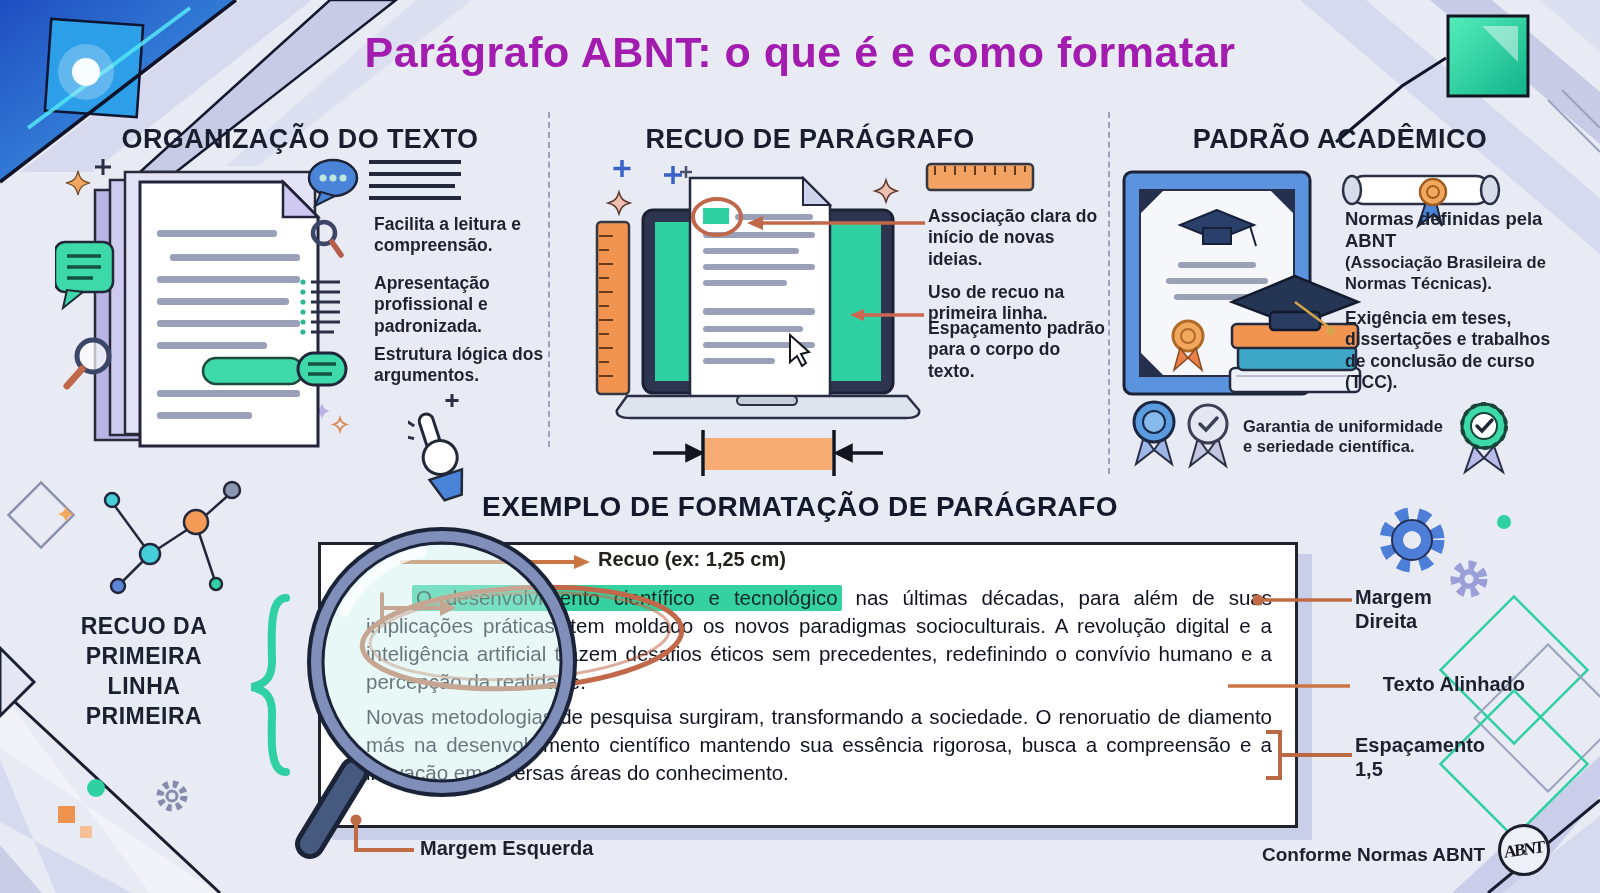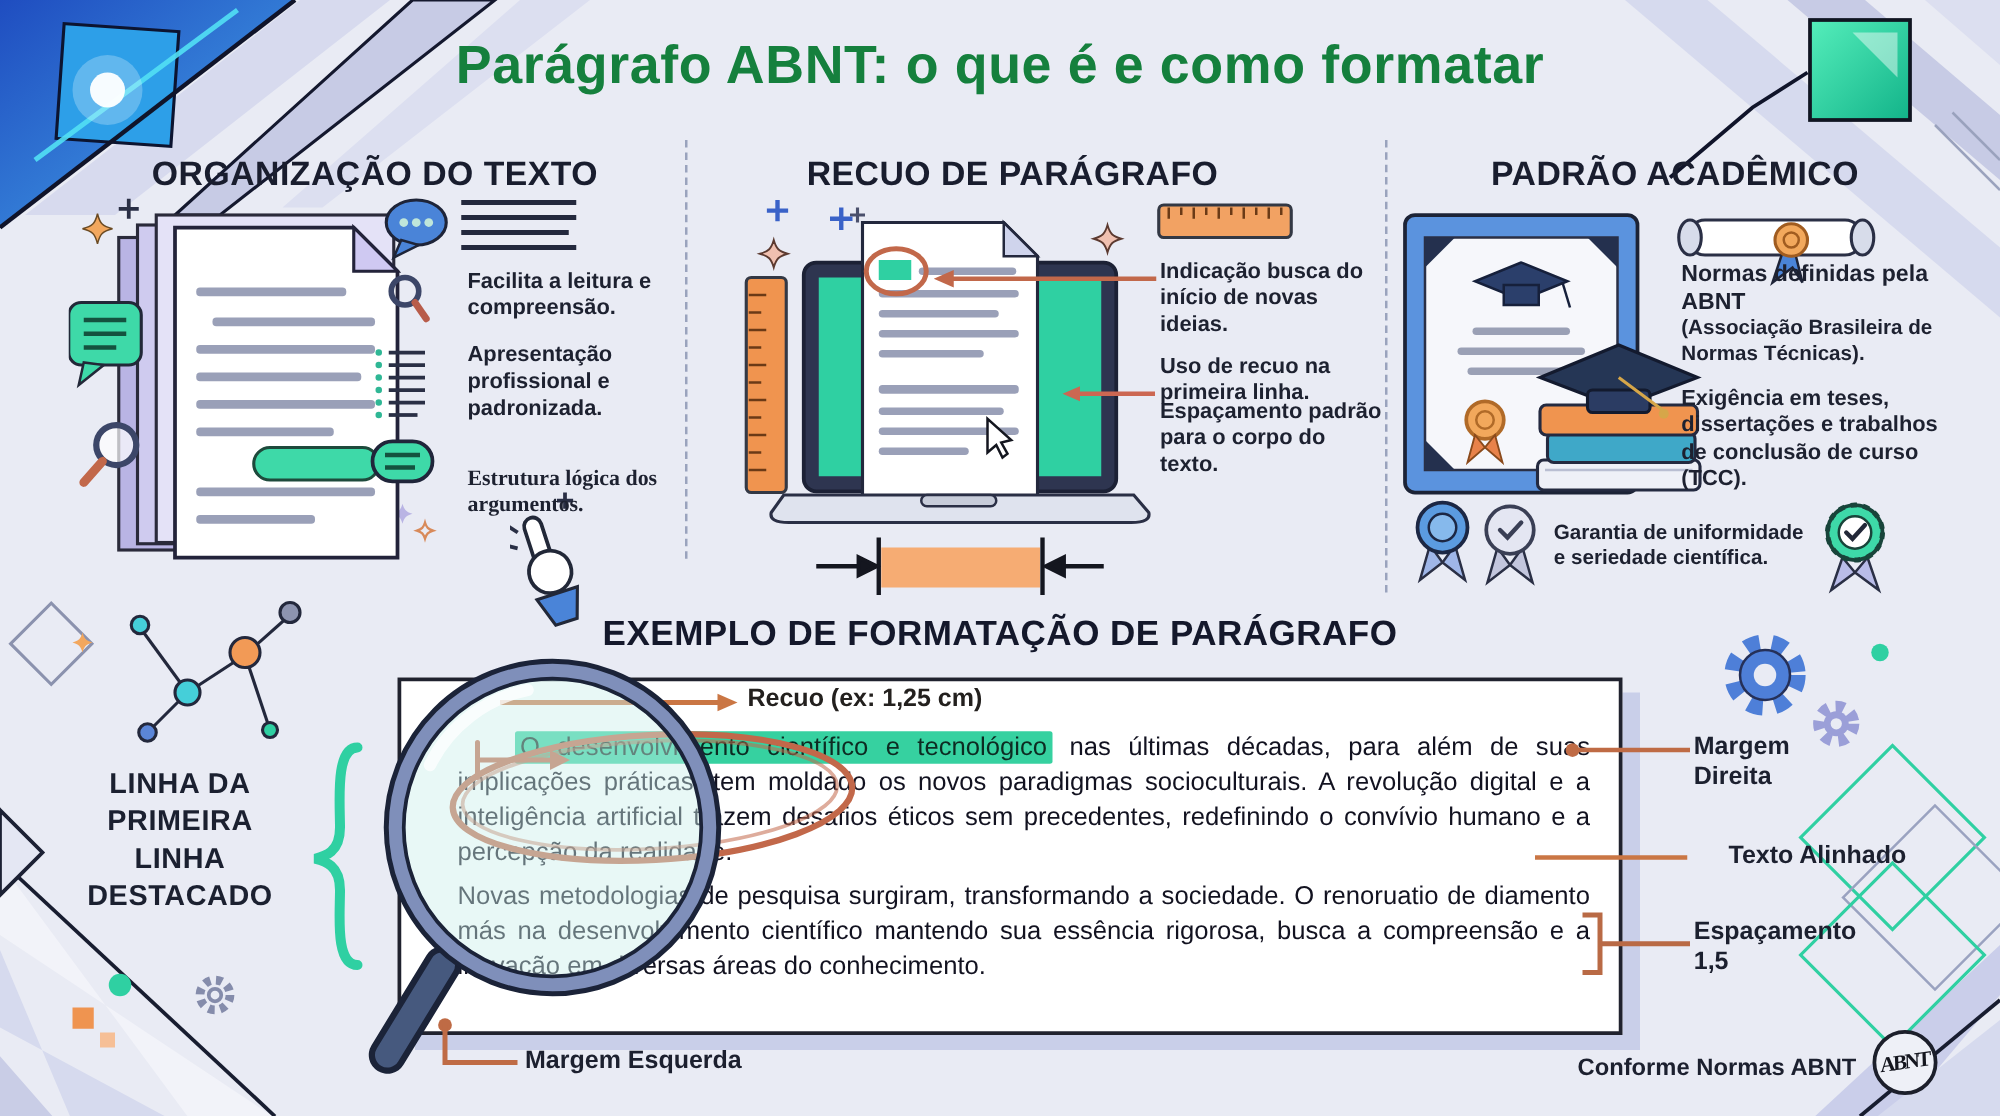--- a/index.html
+++ b/index.html
@@ -2,21 +2,21 @@
 <html><head>
 <meta charset="utf-8">
 <style>
   * { margin:0; padding:0; box-sizing:border-box; }
   html,body { width:1600px; height:893px; }
   body { font-family:"Liberation Sans", sans-serif; }
   #canvas { position:relative; width:1600px; height:893px; background:#e9ebf4; overflow:hidden; color:#171b2c; }
   #bg { position:absolute; left:0; top:0; }
 
   .title { position:absolute; left:0; top:28px; width:1600px; text-align:center;
-           font-size:43px; font-weight:800; color:#15803d; letter-spacing:0.5px; }
+           font-size:43px; font-weight:800; color:#a21caf; letter-spacing:0.5px; }
 
   .sep { position:absolute; width:0; border-left:2.5px dashed #9aa3bd; }
   #sep1 { left:548px; top:112px; height:335px; }
   #sep2 { left:1108px; top:112px; height:362px; }
 
   .col-header { position:absolute; font-size:27px; font-weight:800; color:#191d2e; text-align:center; letter-spacing:0.4px;margin-top:10px; }
   #h-col1 { left:60px;  top:114px; width:480px; }
   #h-col2 { left:560px; top:114px; width:500px; }
   #h-col3 { left:1110px;top:114px; width:460px; }
 
@@ -245,21 +245,21 @@
         <circle cx="3" cy="56" r="2.6"></circle>
     </g>
   </svg>
   <div class="bullet b-c1" style="left:374px; top:273px;">Apresentação profissional e padronizada.</div>
 
   <svg class="abs" style="left:296px; top:348px;" width="54" height="42" viewBox="0 0 54 42">
     <rect x="2" y="5" width="48" height="32" rx="16" fill="#3ed9a8" stroke="#20253a" stroke-width="3"></rect>
     <line x1="12" y1="16" x2="40" y2="16" stroke="#14523f" stroke-width="3.5"></line>
     <line x1="12" y1="26" x2="36" y2="26" stroke="#14523f" stroke-width="3.5"></line>
   </svg>
-  <div class="bullet b-c1" style="left:374px; top:372px;font-family:Liberation Serif, serif;">Estrutura lógica dos argumentos.</div>
+  <div class="bullet b-c1" style="left:374px; top:344px;">Estrutura lógica dos argumentos.</div>
 
   <svg class="abs" style="left:408px; top:406px;" width="62" height="96" viewBox="0 0 62 96">
     <g transform="rotate(-18 30 48)">
       <line x1="8" y1="4" x2="16" y2="14" stroke="#2a2f45" stroke-width="3"></line>
       <line x1="2" y1="20" x2="12" y2="26" stroke="#2a2f45" stroke-width="3"></line>
       <rect x="22" y="6" width="14" height="42" rx="7" fill="#ffffff" stroke="#222838" stroke-width="3"></rect>
       <circle cx="31" cy="52" r="17" fill="#ffffff" stroke="#222838" stroke-width="3"></circle>
       <polygon points="14,70 48,70 40,94 22,94" fill="#4a84d8" stroke="#222838" stroke-width="2.5"></polygon>
     </g>
   </svg>
@@ -339,21 +339,21 @@
 
   <svg class="abs" style="left:745px; top:212px;" width="185" height="22" viewBox="0 0 185 22">
     <line x1="180" y1="11" x2="14" y2="11" stroke="#c2684a" stroke-width="3.5"></line>
     <polygon points="2,11 18,4 18,18" fill="#c2684a"></polygon>
   </svg>
   <svg class="abs" style="left:848px; top:306px;" width="80" height="18" viewBox="0 0 80 18">
     <line x1="76" y1="9" x2="12" y2="9" stroke="#cc6752" stroke-width="3.5"></line>
     <polygon points="2,9 16,3 16,15" fill="#cc6752"></polygon>
   </svg>
 
-  <div class="bullet b-c2" style="left:928px; top:206px;">Indicação busca do início de novas ideias.</div>
+  <div class="bullet b-c2" style="left:928px; top:206px;">Associação clara do início de novas ideias.</div>
   <div class="bullet b-c2" style="left:928px; top:282px;">Uso de recuo na primeira linha.</div>
   <div class="bullet b-c2" style="left:928px; top:318px;">Espaçamento padrão para o corpo do texto.</div>
 
   <div class="col-header" id="h-col3">PADRÃO ACADÊMICO</div>
 
   <svg class="abs" style="left:1120px; top:166px;" width="196" height="236" viewBox="0 0 196 236">
     <rect x="4" y="6" width="186" height="222" rx="8" fill="#5b93de" stroke="#1c2336" stroke-width="3"></rect>
     <rect x="20" y="24" width="154" height="186" fill="#f6f7fb" stroke="#2a2f45" stroke-width="2"></rect>
     <polygon points="20,24 44,24 20,48" fill="#24304e"></polygon>
     <polygon points="174,24 150,24 174,48" fill="#24304e"></polygon>
@@ -472,21 +472,21 @@
 
   <div class="side-label" id="lbl-margem-direita">Margem Direita</div>
   <div class="side-label" id="lbl-texto-alinhado">Texto Alinhado</div>
   <div class="side-label" id="lbl-espacamento">Espaçamento 1,5</div>
   <div class="side-label" id="lbl-margem-esquerda">Margem Esquerda</div>
 
   <svg class="abs" style="left:240px; top:590px;" width="54" height="190" viewBox="0 0 50 190">
     <path d="M44,8 C26,8 30,52 30,72 C30,92 18,95 10,97 C18,99 30,102 30,122 C30,142 26,182 44,182" fill="none" stroke="#2fd0a2" stroke-width="8" stroke-linecap="round"></path>
   </svg>
 
-  <div id="left-label">LINHA DA PRIMEIRA LINHA DESTACADO</div>
+  <div id="left-label">RECUO DA PRIMEIRA LINHA PRIMEIRA</div>
 
   <svg class="abs" style="left:290px; top:510px;" width="330" height="350" viewBox="0 0 330 350">
     <line x1="64" y1="262" x2="20" y2="334" stroke="#1b2338" stroke-width="30" stroke-linecap="round"></line>
     <line x1="64" y1="262" x2="20" y2="334" stroke="#46597e" stroke-width="20" stroke-linecap="round"></line>
     <circle cx="152" cy="152" r="126" fill="rgba(205,240,235,0.45)"></circle>
     <circle cx="152" cy="152" r="126" fill="none" stroke="#7f8fba" stroke-width="14"></circle>
     <circle cx="152" cy="152" r="133" fill="none" stroke="#1b2338" stroke-width="4"></circle>
     <circle cx="152" cy="152" r="119" fill="none" stroke="#1b2338" stroke-width="3"></circle>
     <path d="M54,102 A112,112 0 0 1 132,42" fill="none" stroke="#ffffff" stroke-width="10" opacity="0.75" stroke-linecap="round"></path>
   </svg>

